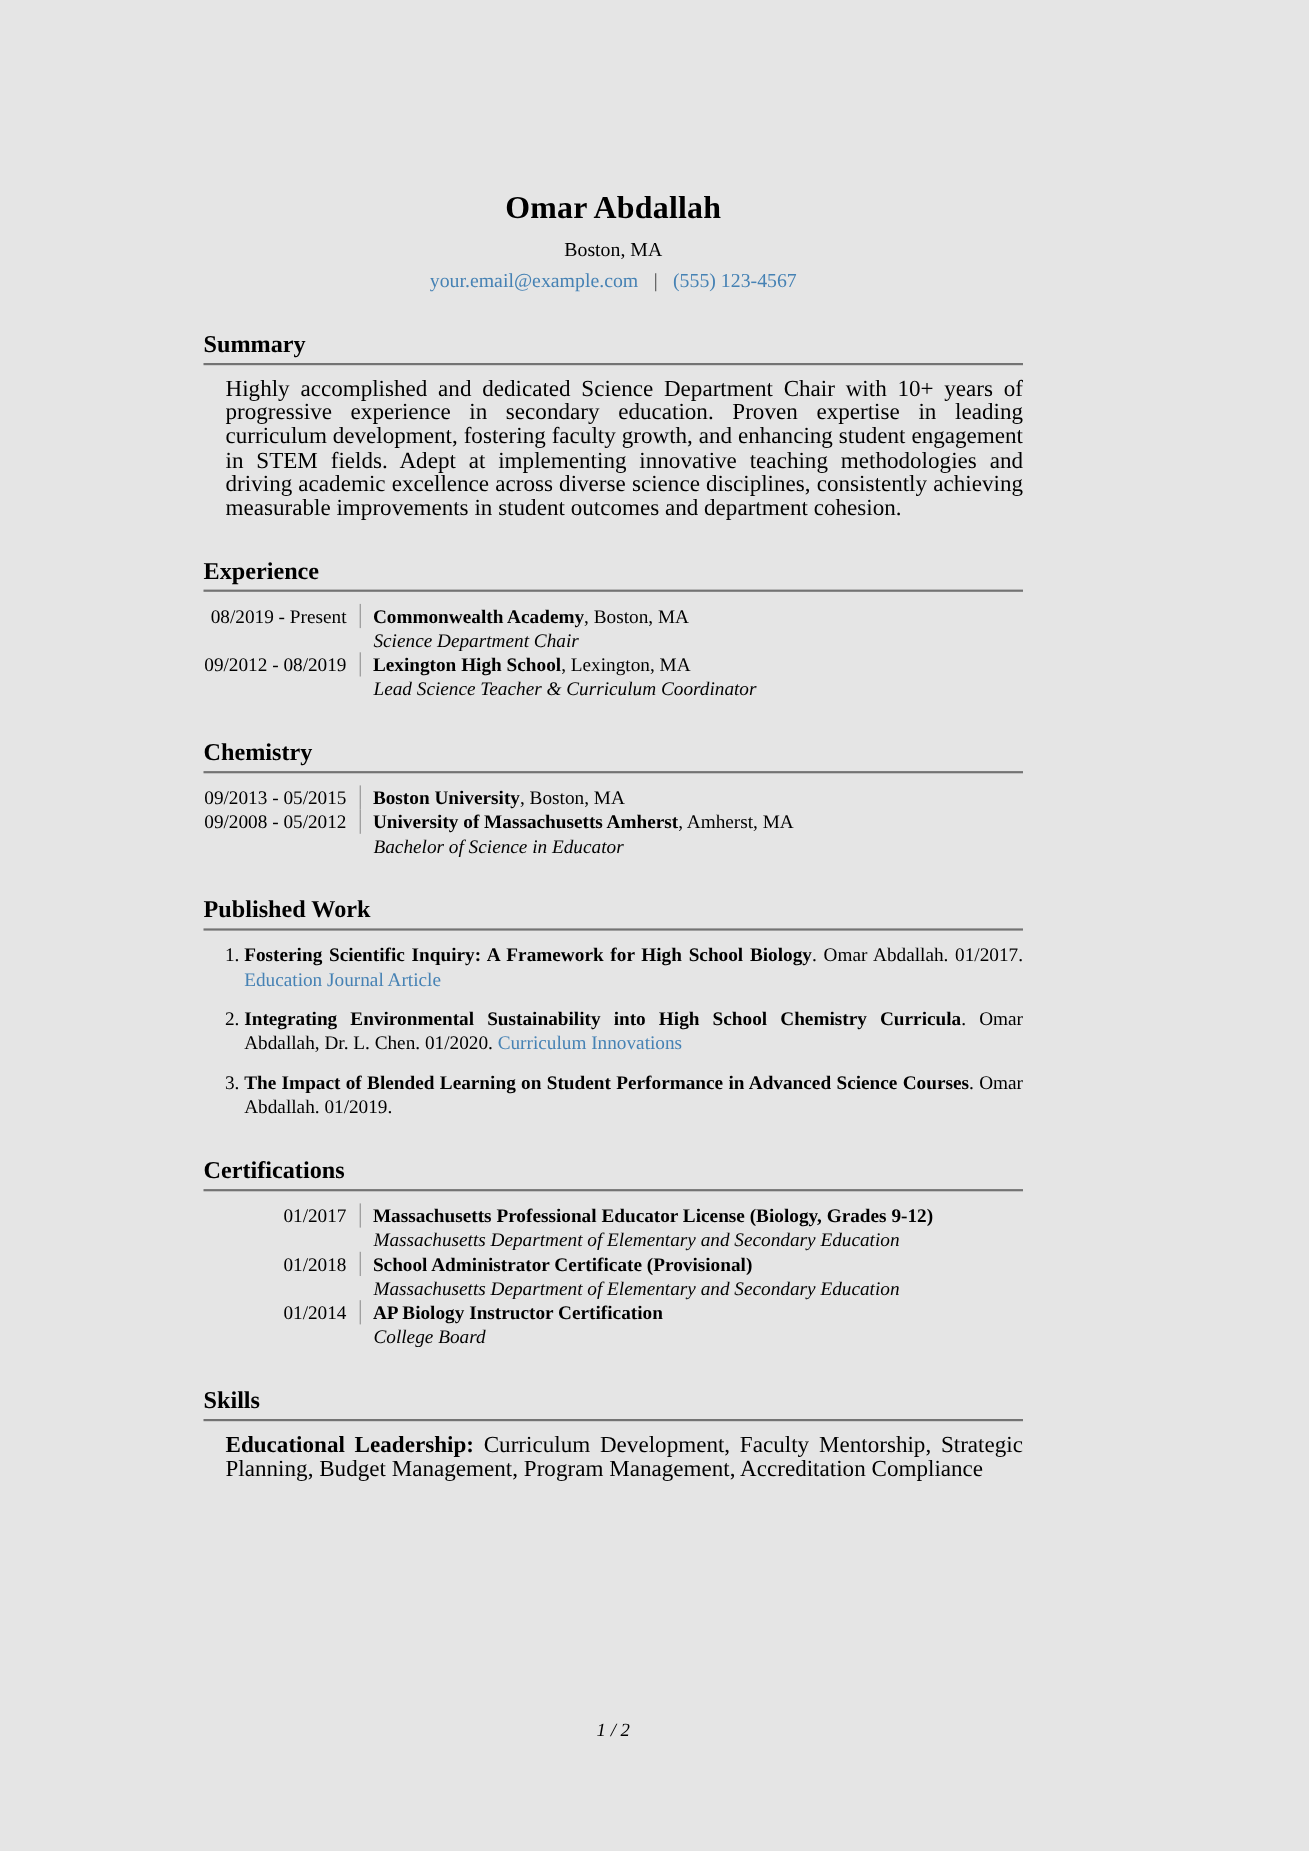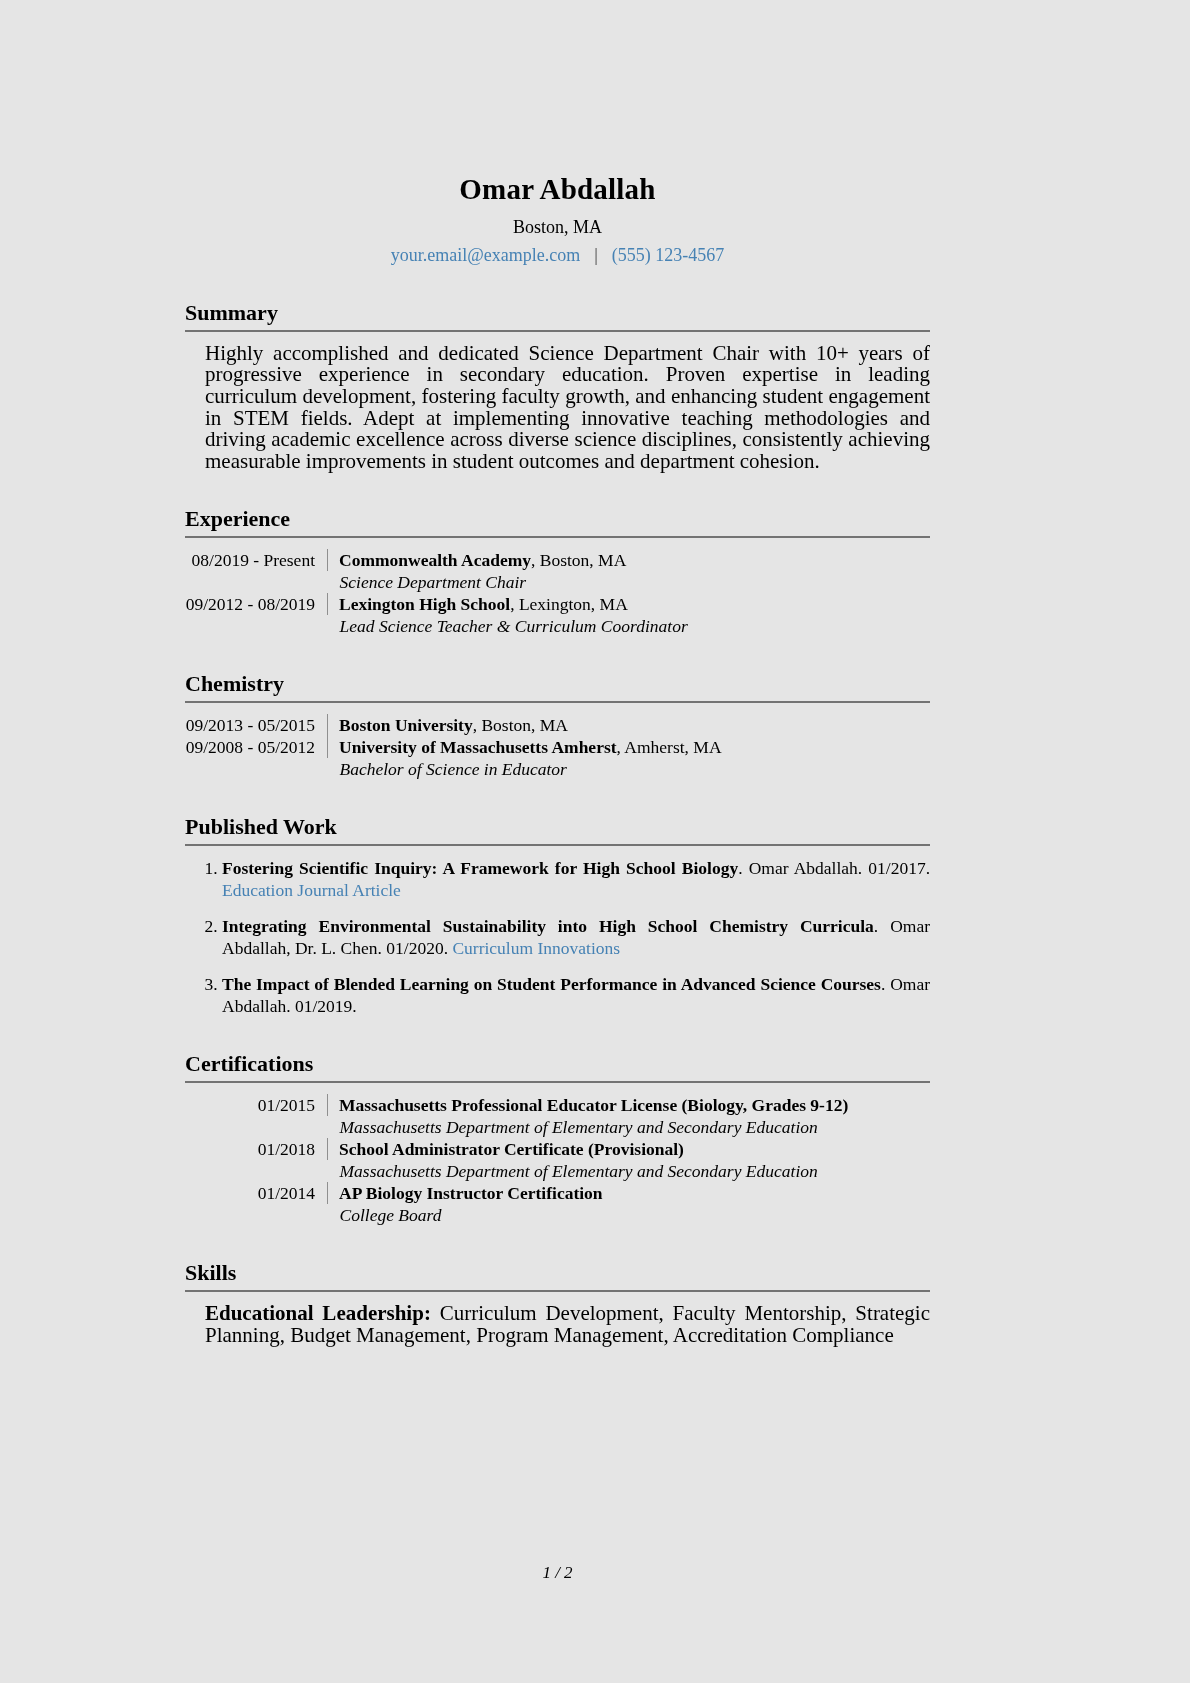--- a/index.html
+++ b/index.html
@@ -126,21 +126,21 @@
         <li><span class="b">Integrating Environmental Sustainability into High School Chemistry Curricula</span><span>. Omar Abdallah, Dr. L. Chen. 01/2020. </span><a class="pub-link">Curriculum Innovations</a></li>
         <li><span class="b">The Impact of Blended Learning on Student Performance in Advanced Science Courses</span><span>. Omar Abdallah. 01/2019.</span></li>
       </ol>
     </div>
   </section>
 
   <section class="section">
     <h2 class="sec-title">Certifications</h2>
     <div class="sec-content">
       <div class="entry">
-        <div class="dates">01/2015</div>
+        <div class="dates">01/2017</div>
         <div class="ebody">
           <div class="etitle b">Massachusetts Professional Educator License (Biology, Grades 9-12)</div>
           <div class="esub">Massachusetts Department of Elementary and Secondary Education</div>
         </div>
       </div>
       <div class="entry">
         <div class="dates">01/2018</div>
         <div class="ebody">
           <div class="etitle b">School Administrator Certificate (Provisional)</div>
           <div class="esub">Massachusetts Department of Elementary and Secondary Education</div>

